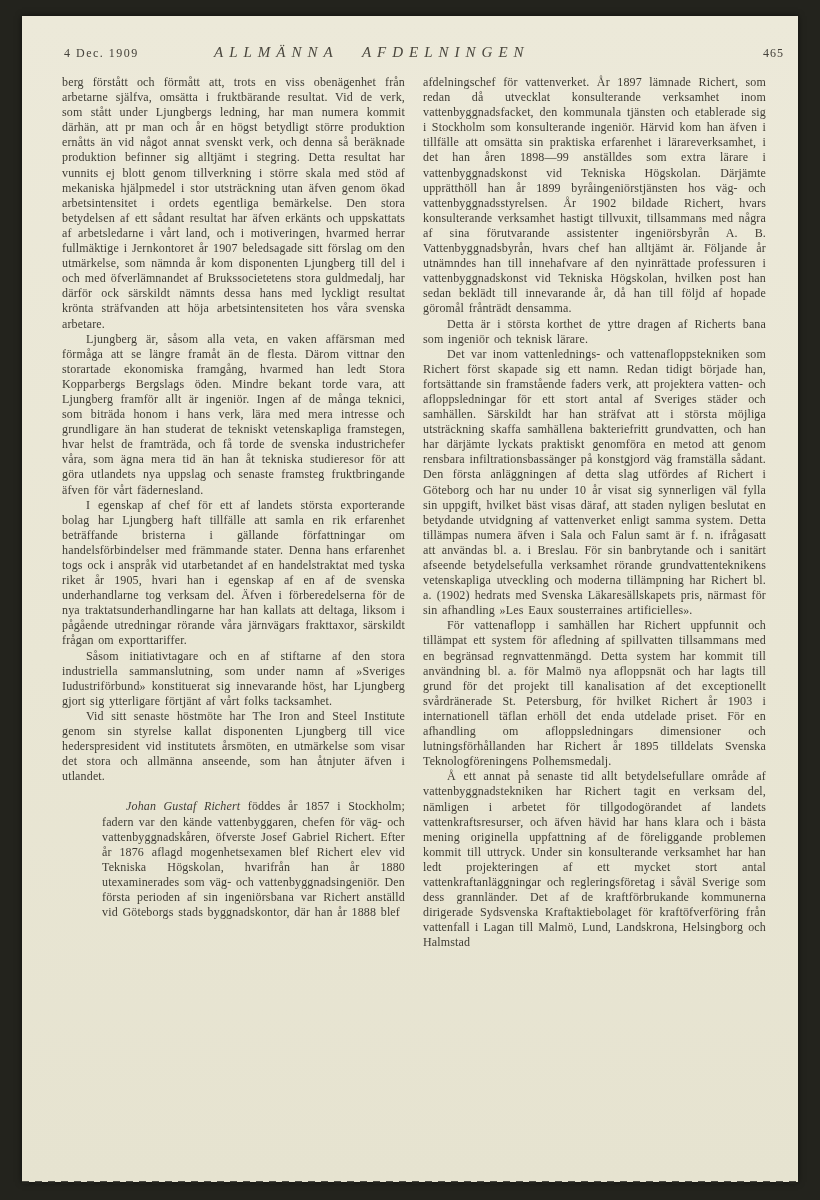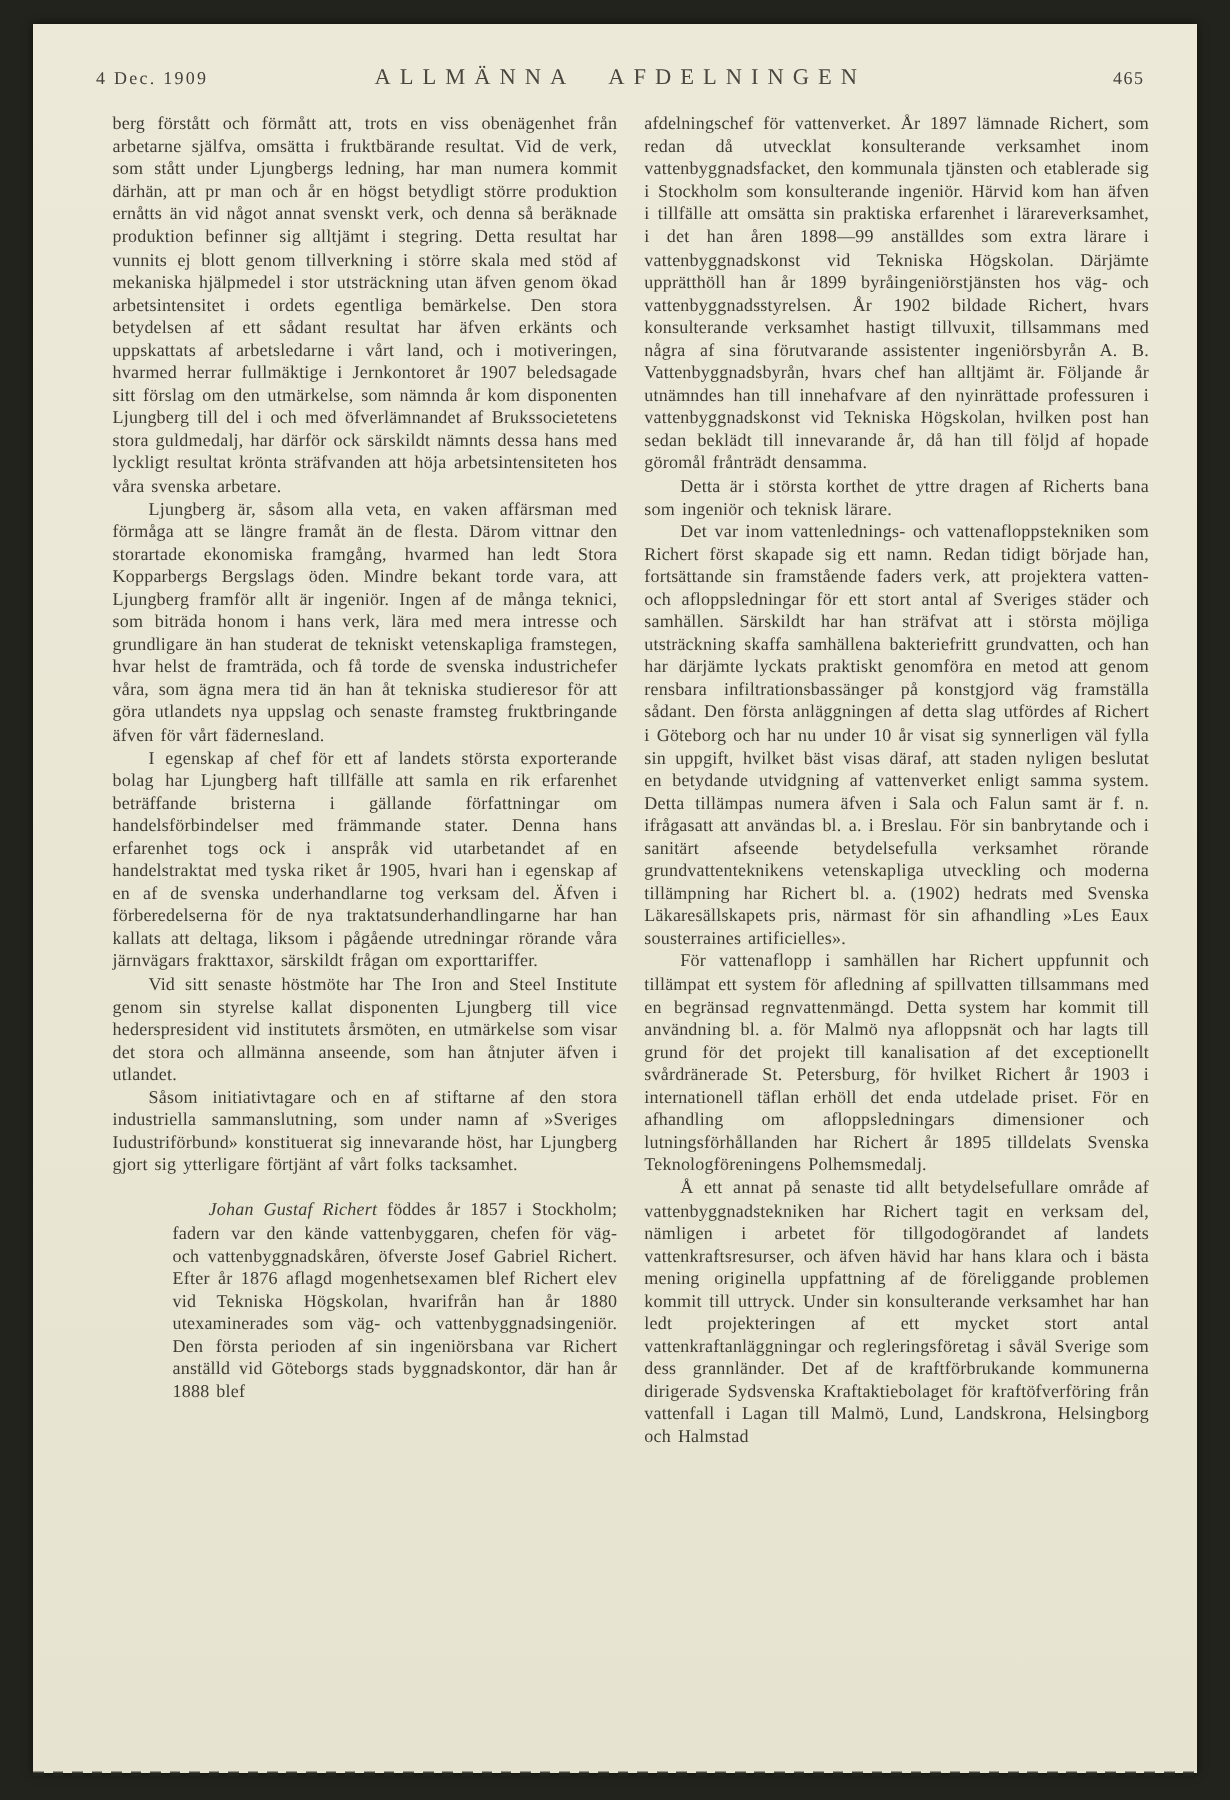--- a/index.html
+++ b/index.html
@@ -20,48 +20,48 @@
   }
   .paper::after{ 
     content:"";
     position:absolute;left:0;right:0;bottom:-2px;height:3px;
     background:repeating-linear-gradient(90deg,#23231d 0 7px, transparent 7px 13px);
     opacity:.8;
   }
   .page-header{
     display:flex;
     align-items:baseline;
-    padding:28px 35px 0 42px;
+    padding:28px 14px 0 42px;
     color:#44413a;
   }
   .page-header .date{
     font-size:12px;
     letter-spacing:1.5px;
     white-space:nowrap;
     width:150px;
   }
   .page-header .title{
     flex:1;
-    text-align:center;
+    font-style:italic;
     font-size:15px;
     letter-spacing:6px;
     word-spacing:14px;
     color:#4a473e;
     white-space:nowrap;
   }
   .page-header .pagenum{
     width:150px;
     text-align:right;
     font-size:12px;
     letter-spacing:1px;
   }
   .columns{
     display:flex;
     gap:18px;
-    padding:14px 32px 0 53px;
+    padding:14px 32px 0 40px;
     justify-content:flex-end;
   }
   .col{
     flex:1;
     min-width:0;
   }
   .col p{
     margin:0;
     font-size:12px;
     line-height:15.1px;
@@ -84,22 +84,22 @@
     <span class="title">ALLMÄNNA AFDELNINGEN</span>
     <span class="pagenum">465</span>
   </div>
 
   <div class="columns">
 
     <div class="col">
       <p>berg förstått och förmått att, trots en viss obenägenhet från arbetarne själfva, omsätta i fruktbärande resultat. Vid de verk, som stått under Ljungbergs ledning, har man numera kommit därhän, att pr man och år en högst betydligt större produktion ernåtts än vid något annat svenskt verk, och denna så beräknade produktion befinner sig alltjämt i stegring. Detta resultat har vunnits ej blott genom tillverkning i större skala med stöd af mekaniska hjälpmedel i stor utsträckning utan äfven genom ökad arbetsintensitet i ordets egentliga bemärkelse. Den stora betydelsen af ett sådant resultat har äfven erkänts och uppskattats af arbetsledarne i vårt land, och i motiveringen, hvarmed herrar fullmäktige i Jernkontoret år 1907 beledsagade sitt förslag om den utmärkelse, som nämnda år kom disponenten Ljungberg till del i och med öfverlämnandet af Brukssocietetens stora guldmedalj, har därför ock särskildt nämnts dessa hans med lyckligt resultat krönta sträfvanden att höja arbetsintensiteten hos våra svenska arbetare.</p>
       <p class="indent">Ljungberg är, såsom alla veta, en vaken affärsman med förmåga att se längre framåt än de flesta. Därom vittnar den storartade ekonomiska framgång, hvarmed han ledt Stora Kopparbergs Bergslags öden. Mindre bekant torde vara, att Ljungberg framför allt är ingeniör. Ingen af de många teknici, som biträda honom i hans verk, lära med mera intresse och grundligare än han studerat de tekniskt vetenskapliga framstegen, hvar helst de framträda, och få torde de svenska industrichefer våra, som ägna mera tid än han åt tekniska studieresor för att göra utlandets nya uppslag och senaste framsteg fruktbringande äfven för vårt fädernesland.</p>
       <p class="indent">I egenskap af chef för ett af landets största exporterande bolag har Ljungberg haft tillfälle att samla en rik erfarenhet beträffande bristerna i gällande författningar om handelsförbindelser med främmande stater. Denna hans erfarenhet togs ock i anspråk vid utarbetandet af en handelstraktat med tyska riket år 1905, hvari han i egenskap af en af de svenska underhandlarne tog verksam del. Äfven i förberedelserna för de nya traktatsunderhandlingarne har han kallats att deltaga, liksom i pågående utredningar rörande våra järnvägars frakttaxor, särskildt frågan om exporttariffer.</p>
+      <p class="indent">Såsom initiativtagare och en af stiftarne af den stora industriella sammanslutning, som under namn af »Sveriges Iudustriförbund» konstituerat sig innevarande höst, har Ljungberg gjort sig ytterligare förtjänt af vårt folks tacksamhet.</p>
       <p class="indent">Vid sitt senaste höstmöte har The Iron and Steel Institute genom sin styrelse kallat disponenten Ljungberg till vice hederspresident vid institutets årsmöten, en utmärkelse som visar det stora och allmänna anseende, som han åtnjuter äfven i utlandet.</p>
-      <p class="indent">Såsom initiativtagare och en af stiftarne af den stora industriella sammanslutning, som under namn af »Sveriges Iudustriförbund» konstituerat sig innevarande höst, har Ljungberg gjort sig ytterligare förtjänt af vårt folks tacksamhet.</p>
       <p class="indent gap-top"><span class="italic-lead">Johan Gustaf Richert</span><span> föddes år 1857 i Stockholm; fadern var den kände vattenbyggaren, chefen för väg- och vattenbyggnadskåren, öfverste Josef Gabriel Richert. Efter år 1876 aflagd mogenhetsexamen blef Richert elev vid Tekniska Högskolan, hvarifrån han år 1880 utexaminerades som väg- och vattenbyggnadsingeniör. Den första perioden af sin ingeniörsbana var Richert anställd vid Göteborgs stads byggnadskontor, där han år 1888 blef</span></p>
     </div>
 
     <div class="col">
       <p>afdelningschef för vattenverket. År 1897 lämnade Richert, som redan då utvecklat konsulterande verksamhet inom vattenbyggnadsfacket, den kommunala tjänsten och etablerade sig i Stockholm som konsulterande ingeniör. Härvid kom han äfven i tillfälle att omsätta sin praktiska erfarenhet i lärareverksamhet, i det han åren 1898—99 anställdes som extra lärare i vattenbyggnadskonst vid Tekniska Högskolan. Därjämte upprätthöll han år 1899 byråingeniörstjänsten hos väg- och vattenbyggnadsstyrelsen. År 1902 bildade Richert, hvars konsulterande verksamhet hastigt tillvuxit, tillsammans med några af sina förutvarande assistenter ingeniörsbyrån A. B. Vattenbyggnadsbyrån, hvars chef han alltjämt är. Följande år utnämndes han till innehafvare af den nyinrättade professuren i vattenbyggnadskonst vid Tekniska Högskolan, hvilken post han sedan beklädt till innevarande år, då han till följd af hopade göromål frånträdt densamma.</p>
       <p class="indent">Detta är i största korthet de yttre dragen af Richerts bana som ingeniör och teknisk lärare.</p>
       <p class="indent">Det var inom vattenlednings- och vattenafloppstekniken som Richert först skapade sig ett namn. Redan tidigt började han, fortsättande sin framstående faders verk, att projektera vatten- och afloppsledningar för ett stort antal af Sveriges städer och samhällen. Särskildt har han sträfvat att i största möjliga utsträckning skaffa samhällena bakteriefritt grundvatten, och han har därjämte lyckats praktiskt genomföra en metod att genom rensbara infiltrationsbassänger på konstgjord väg framställa sådant. Den första anläggningen af detta slag utfördes af Richert i Göteborg och har nu under 10 år visat sig synnerligen väl fylla sin uppgift, hvilket bäst visas däraf, att staden nyligen beslutat en betydande utvidgning af vattenverket enligt samma system. Detta tillämpas numera äfven i Sala och Falun samt är f. n. ifrågasatt att användas bl. a. i Breslau. För sin banbrytande och i sanitärt afseende betydelsefulla verksamhet rörande grundvattenteknikens vetenskapliga utveckling och moderna tillämpning har Richert bl. a. (1902) hedrats med Svenska Läkaresällskapets pris, närmast för sin afhandling »Les Eaux sousterraines artificielles».</p>
       <p class="indent">För vattenaflopp i samhällen har Richert uppfunnit och tillämpat ett system för afledning af spillvatten tillsammans med en begränsad regnvattenmängd. Detta system har kommit till användning bl. a. för Malmö nya afloppsnät och har lagts till grund för det projekt till kanalisation af det exceptionellt svårdränerade St. Petersburg, för hvilket Richert år 1903 i internationell täflan erhöll det enda utdelade priset. För en afhandling om afloppsledningars dimensioner och lutningsförhållanden har Richert år 1895 tilldelats Svenska Teknologföreningens Polhemsmedalj.</p>
       <p class="indent">Å ett annat på senaste tid allt betydelsefullare område af vattenbyggnadstekniken har Richert tagit en verksam del, nämligen i arbetet för tillgodogörandet af landets vattenkraftsresurser, och äfven hävid har hans klara och i bästa mening originella uppfattning af de föreliggande problemen kommit till uttryck. Under sin konsulterande verksamhet har han ledt projekteringen af ett mycket stort antal vattenkraftanläggningar och regleringsföretag i såväl Sverige som dess grannländer. Det af de kraftförbrukande kommunerna dirigerade Sydsvenska Kraftaktiebolaget för kraftöfverföring från vattenfall i Lagan till Malmö, Lund, Landskrona, Helsingborg och Halmstad</p>
     </div>

